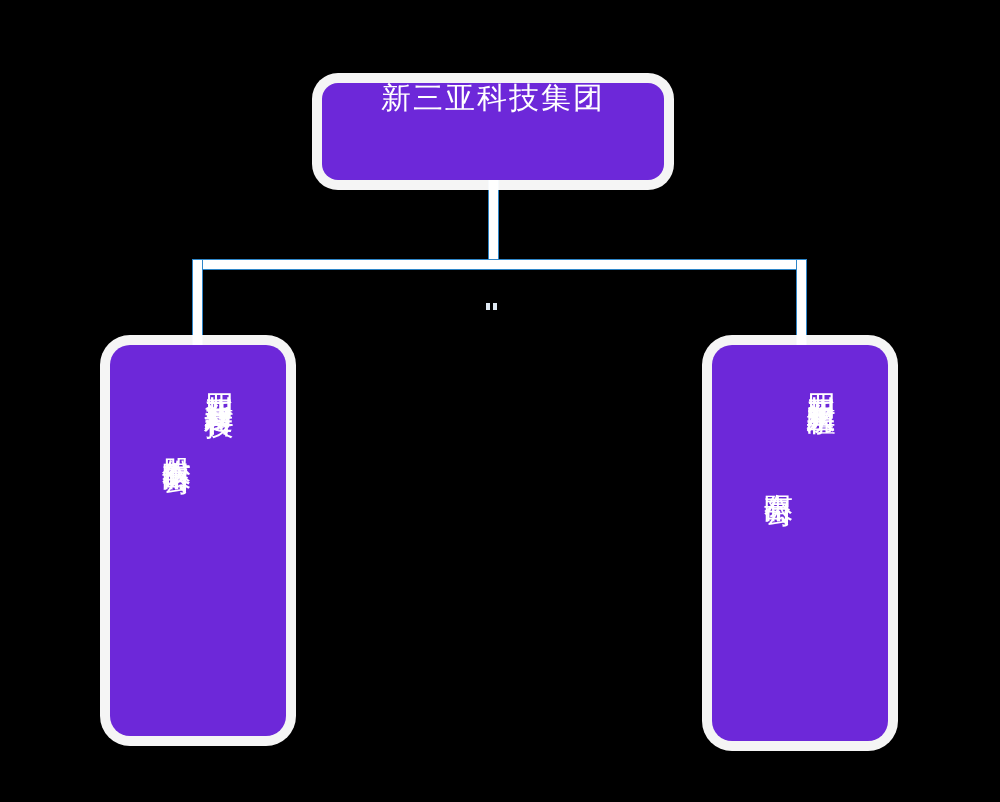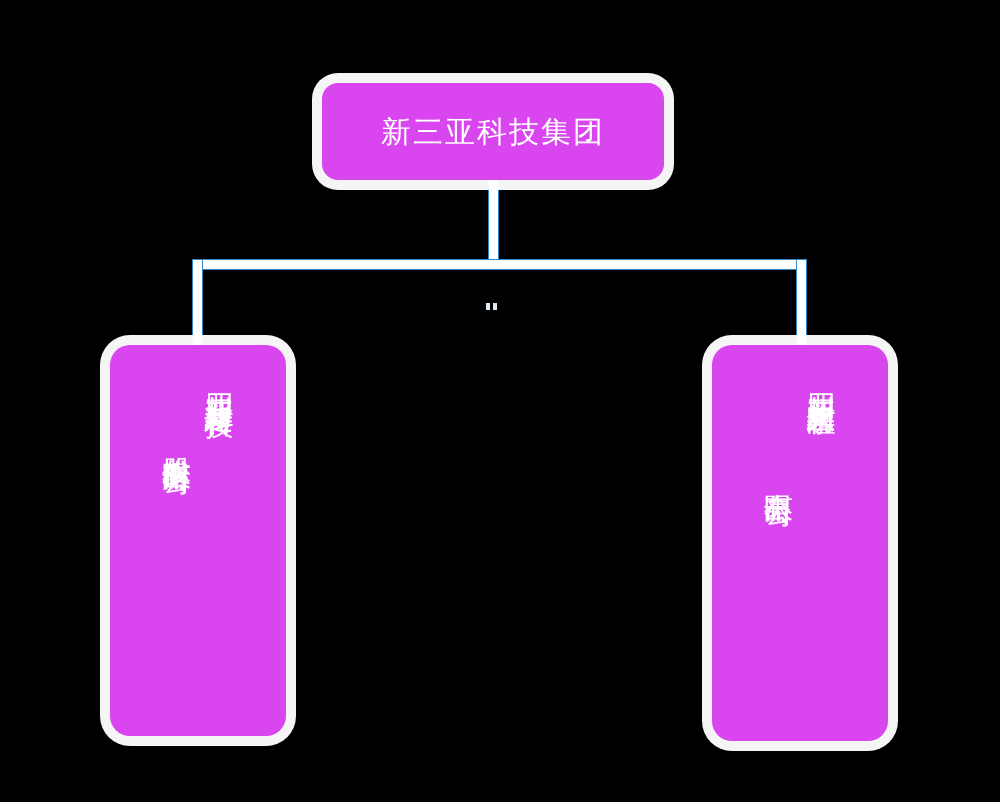--- a/index.html
+++ b/index.html
@@ -64,25 +64,25 @@
     background: #dfe9f3;
     width: 4px;
     height: 7px;
   }
   #artifact-dot-a { left: 486px; top: 303px; }
   #artifact-dot-b { left: 493px; top: 303px; }
 
   
   .node {
     position: absolute;
-    background: #d946ef;
+    background: #6d28d9;
     border-radius: 14px;
     box-shadow: 0 0 0 10px rgba(255,255,255,0.96);
     display: flex;
-    align-items: center;
+    align-items: flex-start;
     justify-content: center;
     box-sizing: border-box;
   }
 
   #node-root {
     left: 322px;
     top: 83px;
     width: 342px;
     height: 97px;
     border-radius: 16px;

